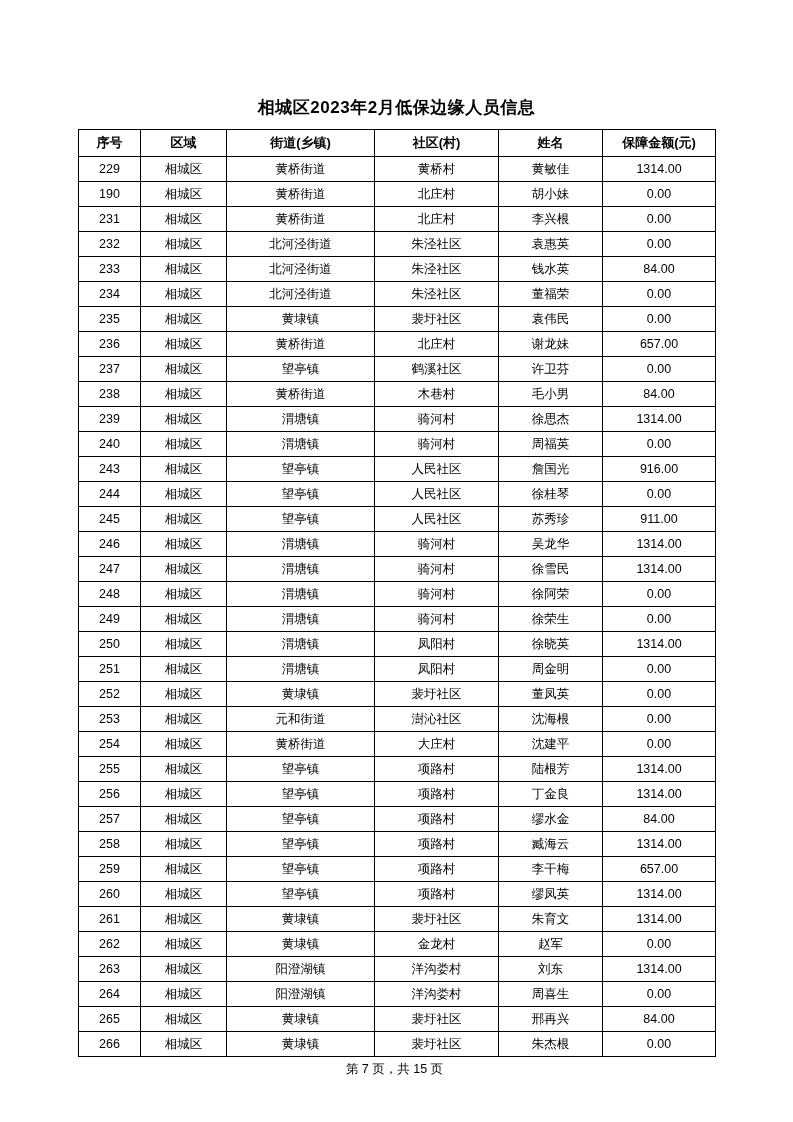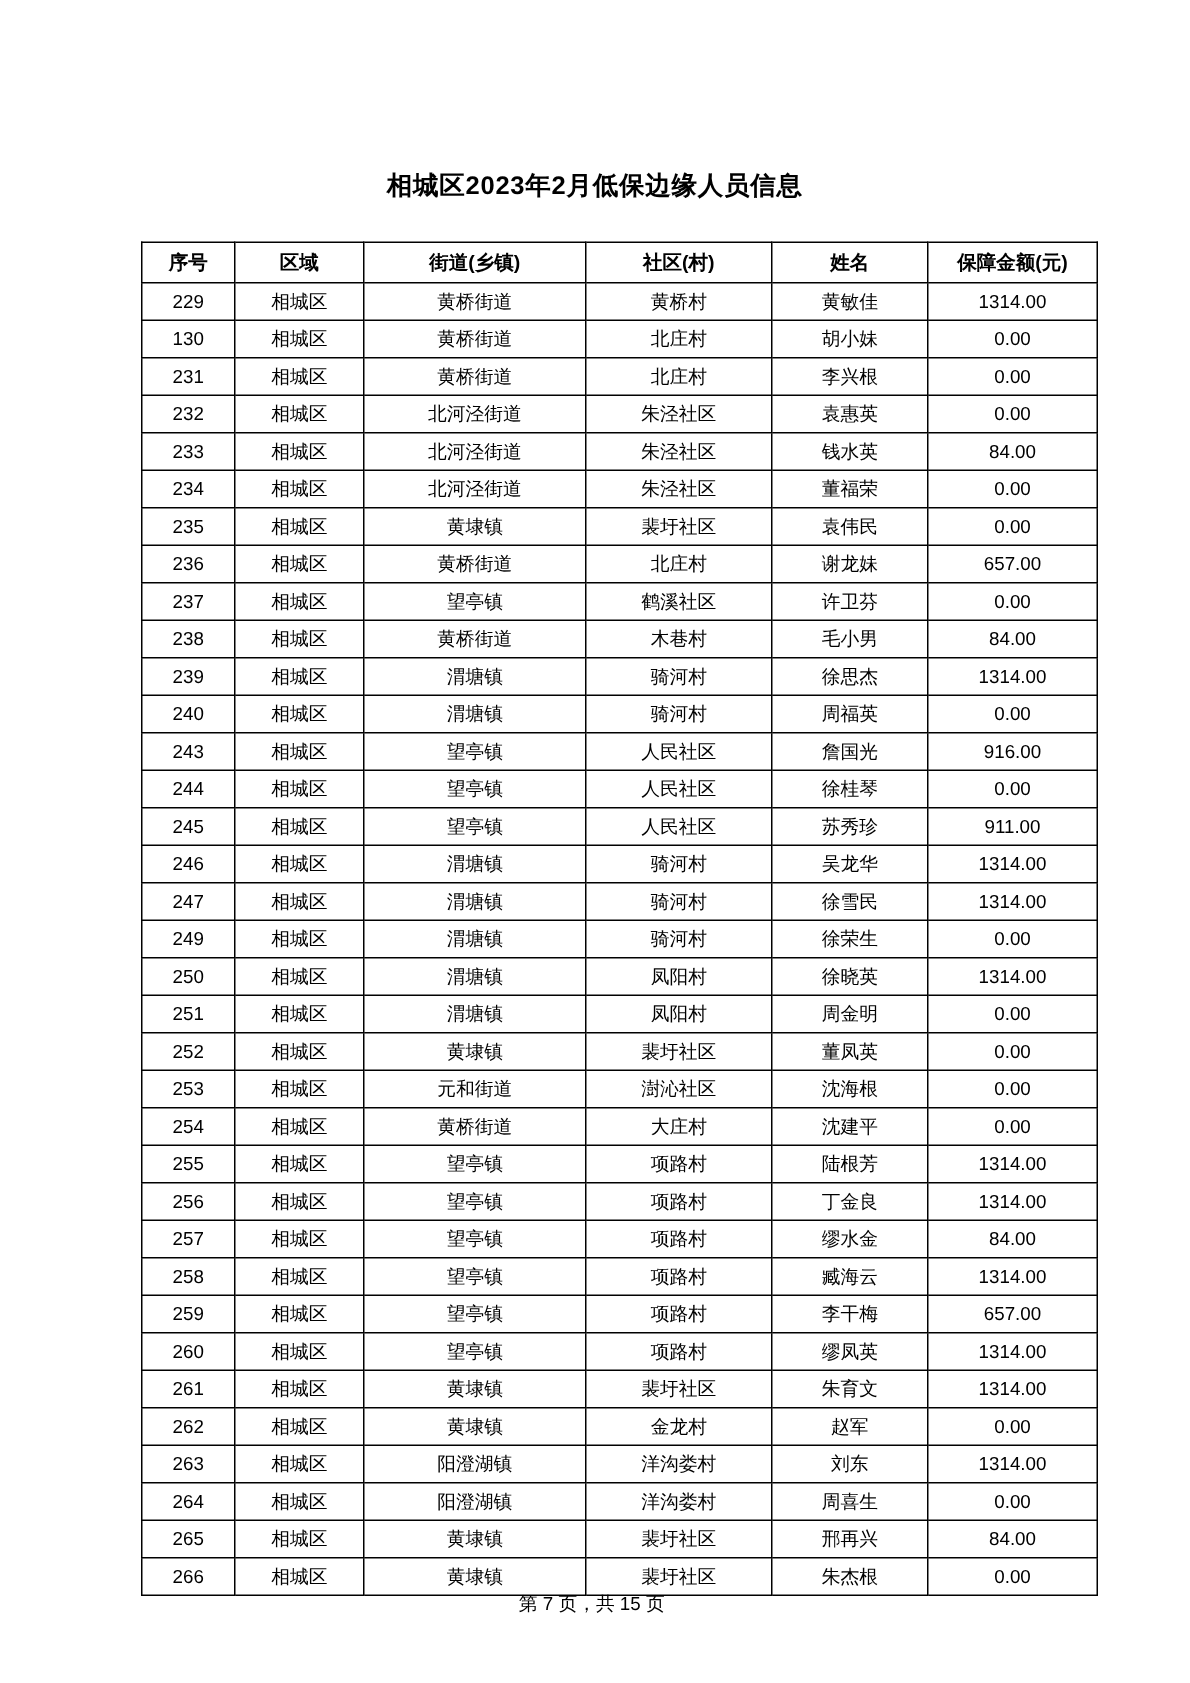--- a/index.html
+++ b/index.html
@@ -11,35 +11,34 @@
     width: 793px;
     height: 1122px;
     font-family: "Liberation Sans", "DejaVu Sans", sans-serif;
     color: #000000;
     position: relative;
   }
   .page {
     width: 793px;
     height: 1122px;
     box-sizing: border-box;
-    padding: 16px;
+    padding: 0;
     position: relative;
   }
   .doc-title {
     text-align: center;
     font-size: 17px;
     font-weight: bold;
     letter-spacing: 0.5px;
     margin: 0;
     padding-top: 96px;
     padding-bottom: 10px;
   }
   .table-wrap {
     padding: 0 78px 0 78px;
-    margin-top: 16px;
   }
   table.info-table {
     border-collapse: collapse;
     width: 637px;
     margin: 0 auto;
     table-layout: fixed;
   }
   table.info-table th,
   table.info-table td {
     border: 1px solid #000000;
@@ -102,21 +101,21 @@
       <tbody id="table-body">
           <tr>
             <td>229</td>
             <td>相城区</td>
             <td>黄桥街道</td>
             <td>黄桥村</td>
             <td>黄敏佳</td>
             <td>1314.00</td>
           </tr>
           <tr>
-            <td>130</td>
+            <td>190</td>
             <td>相城区</td>
             <td>黄桥街道</td>
             <td>北庄村</td>
             <td>胡小妹</td>
             <td>0.00</td>
           </tr>
           <tr>
             <td>231</td>
             <td>相城区</td>
             <td>黄桥街道</td>
@@ -230,20 +229,28 @@
           </tr>
           <tr>
             <td>247</td>
             <td>相城区</td>
             <td>渭塘镇</td>
             <td>骑河村</td>
             <td>徐雪民</td>
             <td>1314.00</td>
           </tr>
           <tr>
+            <td>248</td>
+            <td>相城区</td>
+            <td>渭塘镇</td>
+            <td>骑河村</td>
+            <td>徐阿荣</td>
+            <td>0.00</td>
+          </tr>
+          <tr>
             <td>249</td>
             <td>相城区</td>
             <td>渭塘镇</td>
             <td>骑河村</td>
             <td>徐荣生</td>
             <td>0.00</td>
           </tr>
           <tr>
             <td>250</td>
             <td>相城区</td>

